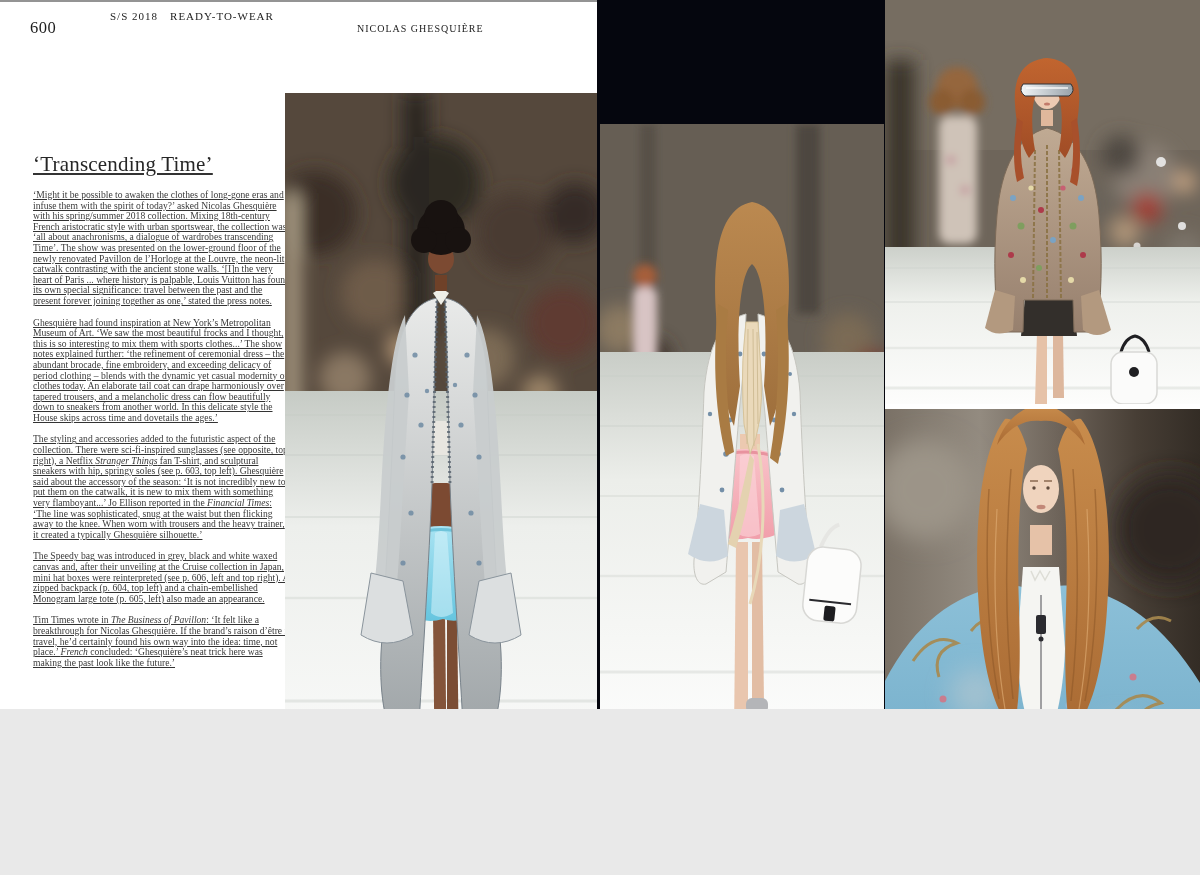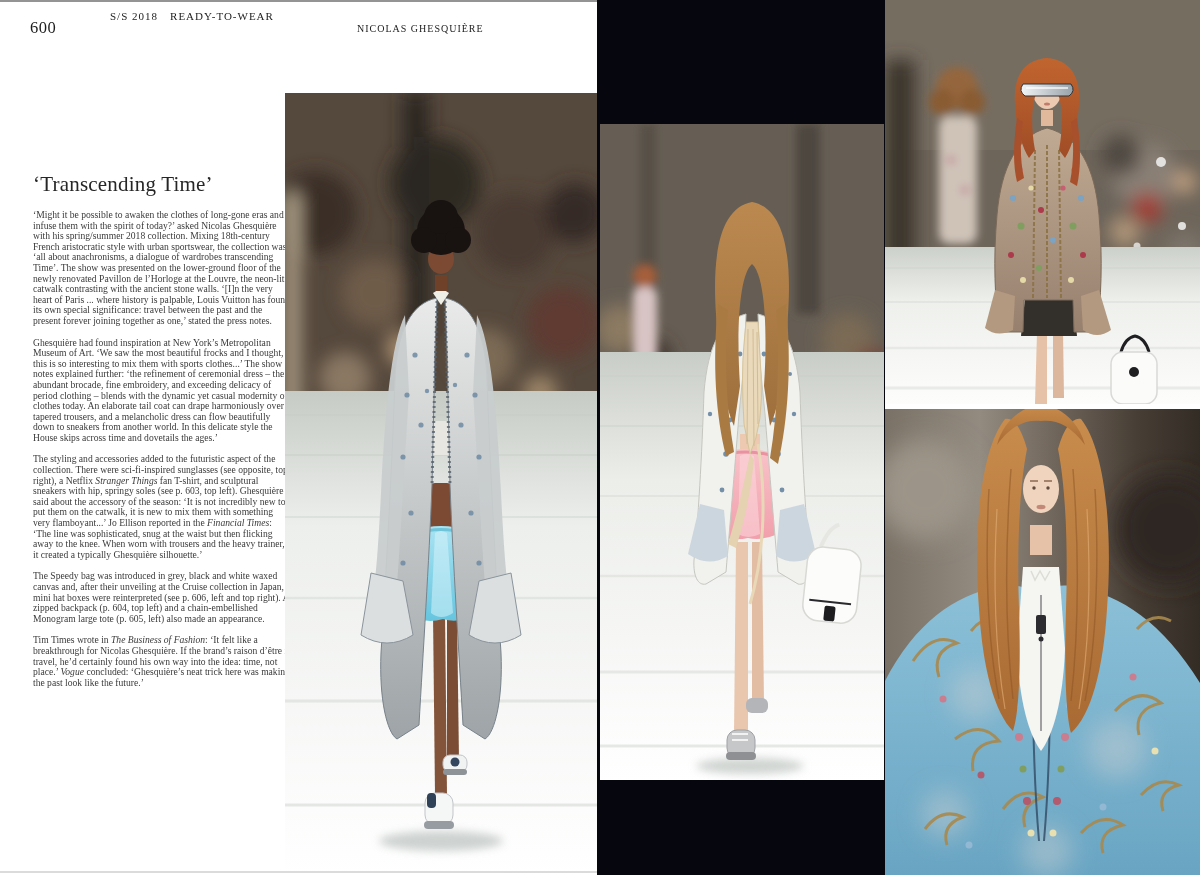--- a/index.html
+++ b/index.html
@@ -1,32 +1,32 @@
 <!DOCTYPE html>
 <html><head>
 <meta charset="utf-8">
 <style>
   html,body{margin:0;padding:0;background:#e9e9e9;}
   .page{
-    position:relative;width:1200px;height:875px;margin:0 auto;
+    position:relative;width:1200px;height:709px;margin:0 auto;
     background:#ffffff;overflow:hidden;
     font-family:"Liberation Serif","DejaVu Serif",serif;
     color:#333;
   }
   .top-edge{position:absolute;left:0;top:0;width:598px;height:2px;background:rgba(60,60,60,.55);}
   .bottom-edge{position:absolute;left:0;top:871px;width:600px;height:2px;background:rgba(0,0,0,.14);}
 
   
   .folio{position:absolute;left:30px;top:18px;font-size:16.5px;letter-spacing:.5px;color:#1c1c1c;}
   .header-mid{position:absolute;left:110px;top:10px;font-size:11px;letter-spacing:1px;color:#1c1c1c;white-space:nowrap;}
   .header-mid .cat{margin-left:12px;}
   .designer{position:absolute;left:357px;top:23px;font-size:10px;letter-spacing:1px;color:#1c1c1c;white-space:nowrap;}
 
   
-  .article{position:absolute;left:33px;top:172px;width:258px;}
+  .article{position:absolute;left:33px;top:152px;width:258px;text-decoration:underline;}
   .article h1{
     margin:0 0 13px 0;font-size:21px;font-weight:normal;color:#262626;letter-spacing:.2px;
   }
   .article p{
     margin:0 0 11px 0;font-size:9.6px;line-height:10.6px;color:#3a3a3a;
     text-rendering:optimizeLegibility;
   }
   .article p em{font-style:italic;margin-top:25px;}
 
   
@@ -47,21 +47,21 @@
   <span class="folio">600</span>
   <span class="header-mid"><span>S/S 2018</span><span class="cat">READY-TO-WEAR</span></span>
   <span class="designer">NICOLAS GHESQUIÈRE</span>
 
   <div class="article">
     <h1>‘Transcending Time’</h1>
     <p><span>‘Might it be possible to awaken the clothes of long-gone eras and infuse them with the spirit of today?’ asked Nicolas Ghesquière with his spring/summer 2018 collection. Mixing 18th-century French aristocratic style with urban sportswear, the collection was ‘all about anachronisms, a dialogue of wardrobes transcending Time’. The show was presented on the lower-ground floor of the newly renovated Pavillon de l’Horloge at the Louvre, the neon-lit catwalk contrasting with the ancient stone walls. ‘[I]n the very heart of Paris ... where history is palpable, Louis Vuitton has found its own special significance: travel between the past and the present forever joining together as one,’ stated the press notes.</span></p>
     <p><span>Ghesquière had found inspiration at New York’s Metropolitan Museum of Art. ‘We saw the most beautiful frocks and I thought, this is so interesting to mix them with sports clothes...’ The show notes explained further: ‘the refinement of ceremonial dress – the abundant brocade, fine embroidery, and exceeding delicacy of period clothing – blends with the dynamic yet casual modernity of clothes today. An elaborate tail coat can drape harmoniously over tapered trousers, and a melancholic dress can flow beautifully down to sneakers from another world. In this delicate style the House skips across time and dovetails the ages.’</span></p>
     <p><span>The styling and accessories added to the futuristic aspect of the collection. There were sci-fi-inspired sunglasses (see opposite, top right), a Netflix </span><em>Stranger Things</em><span> fan T-shirt, and sculptural sneakers with hip, springy soles (see p. 603, top left). Ghesquière said about the accessory of the season: ‘It is not incredibly new to put them on the catwalk, it is new to mix them with something very flamboyant...’ Jo Ellison reported in the </span><em>Financial Times</em><span>: ‘The line was sophisticated, snug at the waist but then flicking away to the knee. When worn with trousers and the heavy trainer, it created a typically Ghesquière silhouette.’</span></p>
     <p><span>The Speedy bag was introduced in grey, black and white waxed canvas and, after their unveiling at the Cruise collection in Japan, mini hat boxes were reinterpreted (see p. 606, left and top right). A zipped backpack (p. 604, top left) and a chain-embellished Monogram large tote (p. 605, left) also made an appearance.</span></p>
-    <p><span>Tim Times wrote in </span><em>The Business of Fashion</em><span>: ‘It felt like a breakthrough for Nicolas Ghesquière. If the brand’s raison d’être is travel, he’d certainly found his own way into the idea: time, not place.’ </span><em>Vogue</em><span> concluded: ‘Ghesquière’s neat trick here was making the past look like the future.’</span></p>
+    <p><span>Tim Times wrote in </span><em>The Business of Pavillon</em><span>: ‘It felt like a breakthrough for Nicolas Ghesquière. If the brand’s raison d’être is travel, he’d certainly found his own way into the idea: time, not place.’ </span><em>French</em><span> concluded: ‘Ghesquière’s neat trick here was making the past look like the future.’</span></p>
   </div>
 
   <div class="black-band"></div>
 
   <figure class="photo photo1" aria-label="Runway model in silver embroidered brocade tailcoat and light-blue satin shorts with white sneakers">
     <svg viewBox="0 0 312 782">
       <defs>
         <filter id="p1b8" x="-50%" y="-50%" width="200%" height="200%">
             <feGaussianBlur stdDeviation="9"></feGaussianBlur>
           </filter>

